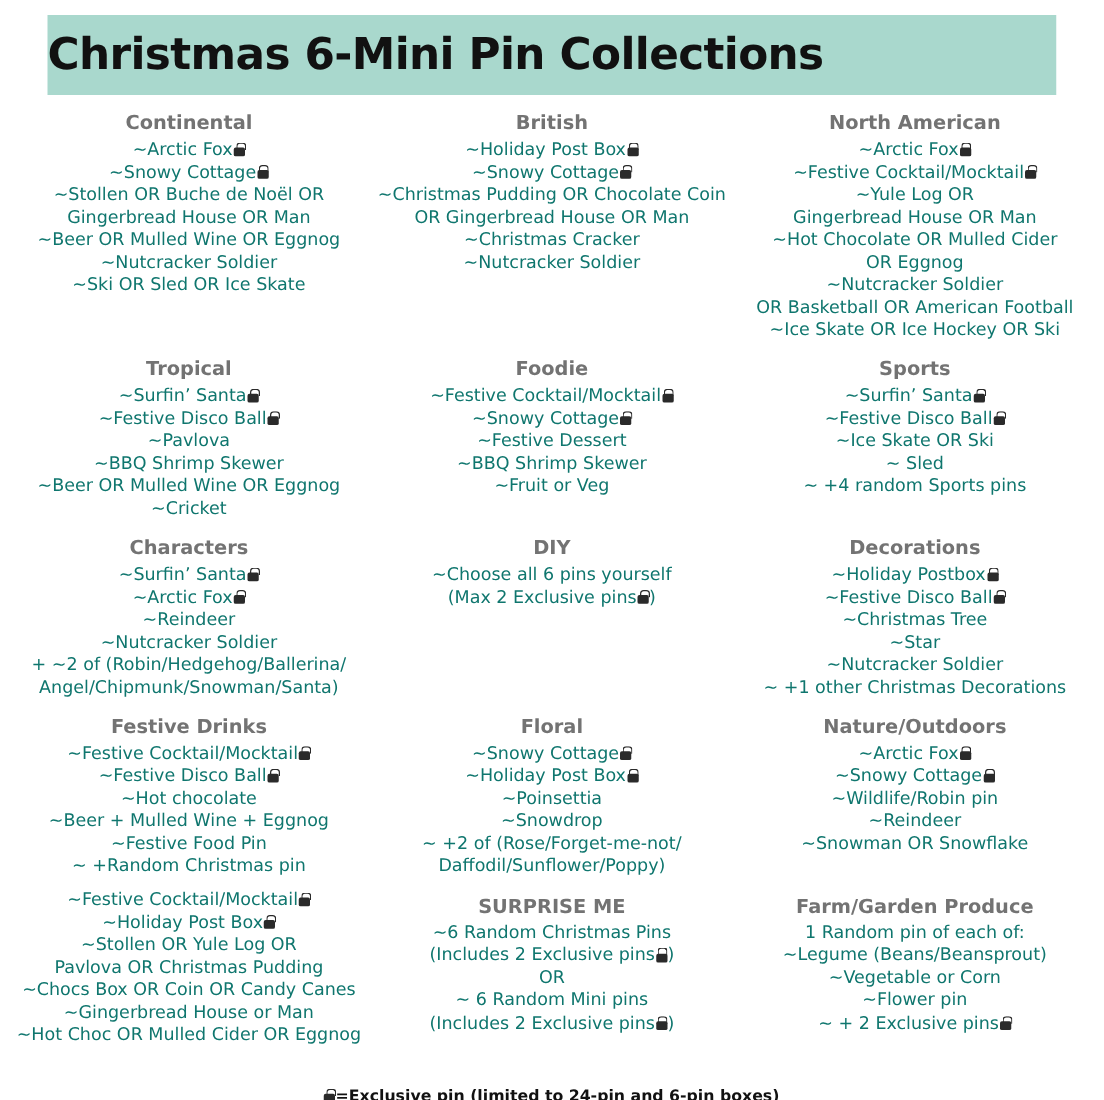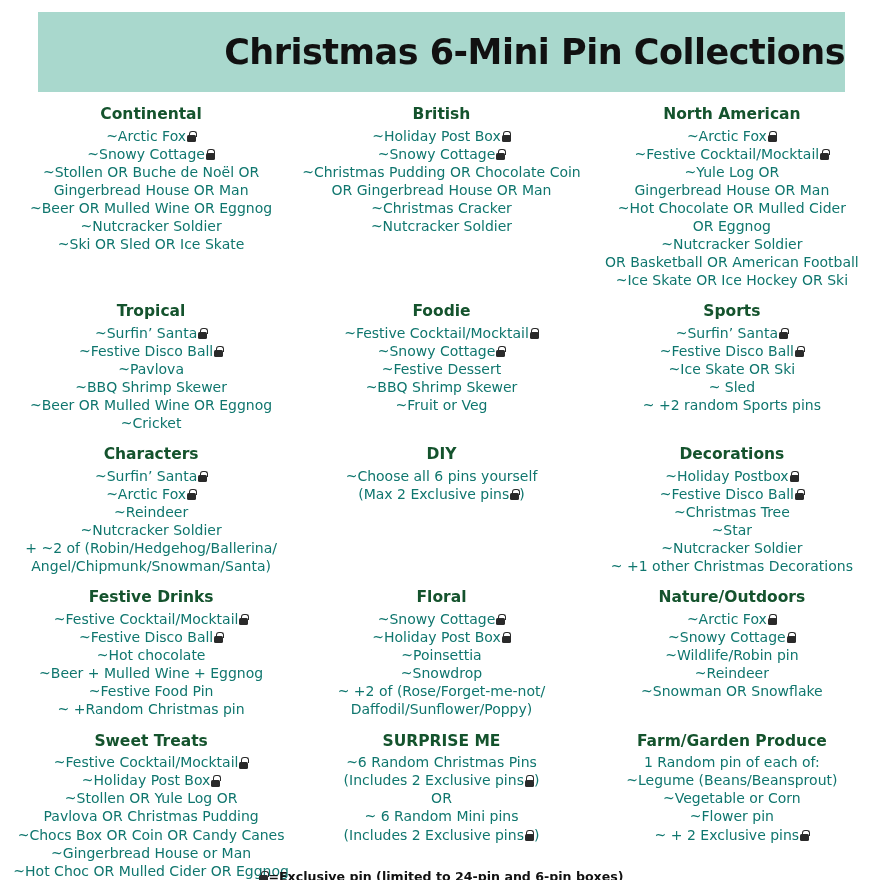--- a/index.html
+++ b/index.html
@@ -17,24 +17,24 @@
   }
   .page {
     width: 883px;
     height: 880px;
     position: relative;
     padding: 0;
   }
   .title-banner {
     margin: 12px 38px 6px 38px;
     background: #a9d8cd;
-    height: 80px;
+    height: 64px;
     display: flex;
     align-items: center;
-    justify-content: flex-end;
+    justify-content: flex-start;
   }
   .title-banner h1 {
     margin: 0;
     font-family: "DejaVu Sans", sans-serif;
     font-weight: bold;
     font-size: 35px;
     letter-spacing: -0.5px;
     color: #111111;
     text-align: center;
     line-height: 1;
@@ -46,21 +46,21 @@
     padding: 0 6px;
   }
   .cell {
     text-align: center;
     padding: 2px 6px 6px 6px;
   }
   .cell h2 {
     margin: 6px 0 3px 0;
     font-size: 15.5px;
     font-weight: bold;
-    color: #14532d;
+    color: #737373;
     font-family: "DejaVu Sans", sans-serif;
     line-height: 1.15;
   }
   .cell .lines {
     font-size: 14px;
     line-height: 1.29;
     color: #0f766e;
   }
   .cell .lines div {
     white-space: nowrap;
@@ -174,21 +174,21 @@
           <div><span>~Fruit or Veg</span></div>
         </div>
       </div>
       <div class="cell">
         <h2>Sports</h2>
         <div class="lines">
           <div><span>~Surfin’ Santa</span><span class="lock"></span></div>
           <div><span>~Festive Disco Ball</span><span class="lock"></span></div>
           <div><span>~Ice Skate OR Ski</span></div>
           <div><span>~ Sled</span></div>
-          <div><span>~ +2 random Sports pins</span></div>
+          <div><span>~ +4 random Sports pins</span></div>
         </div>
       </div>
       <div class="cell">
         <h2>Characters</h2>
         <div class="lines">
           <div><span>~Surfin’ Santa</span><span class="lock"></span></div>
           <div><span>~Arctic Fox</span><span class="lock"></span></div>
           <div><span>~Reindeer</span></div>
           <div><span>~Nutcracker Soldier</span></div>
           <div><span>+ ~2 of (Robin/Hedgehog/Ballerina/</span></div>
@@ -239,21 +239,20 @@
         <h2>Nature/Outdoors</h2>
         <div class="lines">
           <div><span>~Arctic Fox</span><span class="lock"></span></div>
           <div><span>~Snowy Cottage</span><span class="lock"></span></div>
           <div><span>~Wildlife/Robin pin</span></div>
           <div><span>~Reindeer</span></div>
           <div><span>~Snowman OR Snowflake</span></div>
         </div>
       </div>
       <div class="cell">
-        <h2>Sweet Treats</h2>
         <div class="lines">
           <div><span>~Festive Cocktail/Mocktail</span><span class="lock"></span></div>
           <div><span>~Holiday Post Box</span><span class="lock"></span></div>
           <div><span>~Stollen OR Yule Log OR</span></div>
           <div><span>Pavlova OR Christmas Pudding</span></div>
           <div><span>~Chocs Box OR Coin OR Candy Canes</span></div>
           <div><span>~Gingerbread House or Man</span></div>
           <div><span>~Hot Choc OR Mulled Cider OR Eggnog</span></div>
         </div>
       </div>

